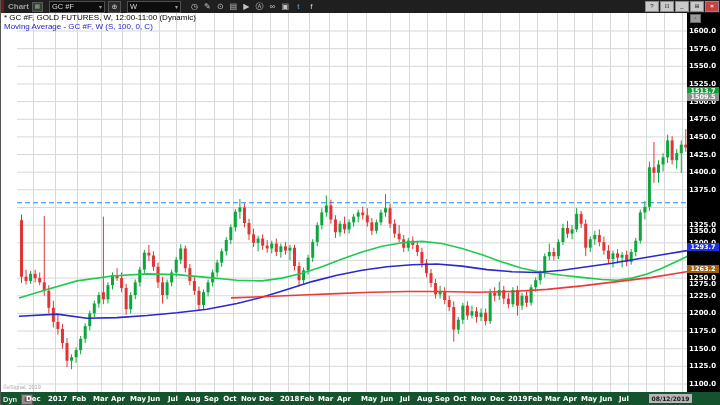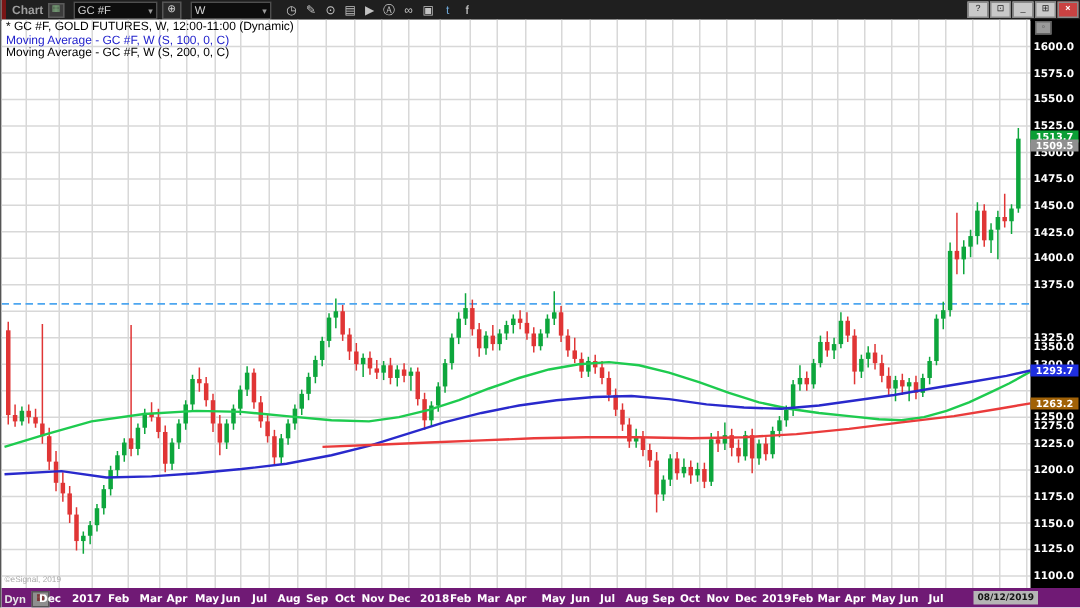--- a/index.html
+++ b/index.html
@@ -20,34 +20,34 @@
   .sq-btn{width:11px;height:10px;background:#2a2a2a;border:1px solid #555;margin-left:3px;
           color:#cfcfcf;font-size:7px;line-height:9px;text-align:center;}
   #icon-row{display:flex;margin-left:6px;}
   .tb-icon{width:11px;height:11px;color:#c3c3c3;font-size:8px;line-height:11px;
            text-align:center;margin-left:2px;}
   #win-buttons{position:absolute;right:2px;top:1px;display:flex;}
   .win-btn{width:12px;height:9px;background:#c9c9c9;border:1px solid #8a8a8a;color:#222;
            font-size:6px;line-height:8px;text-align:center;margin-left:1px;}
   .win-btn.close{background:#c94242;color:#fff;font-weight:bold;}
   
-  #chart-area{position:absolute;left:0;top:13px;width:686px;height:379px;background:#fff;}
+  #chart-area{position:absolute;left:0;top:13px;width:686px;height:379px;background:#fff;padding-left:16px;}
   #legend{position:absolute;left:3px;top:1px;}
   .legend-line{font-size:8px;line-height:8.5px;white-space:nowrap;}
   #watermark{position:absolute;left:2px;top:371px;font-size:5.5px;color:#a8a8a8;}
   
   #price-axis{position:absolute;left:686px;top:13px;width:34px;height:379px;background:#000;}
   .pa-label{position:absolute;left:2px;color:#fff;font-family:"DejaVu Sans",sans-serif;
             font-size:7px;font-weight:bold;white-space:nowrap;}
   .pa-badge{position:absolute;left:0;width:32px;height:8px;color:#fff;text-align:center;
             font-family:"DejaVu Sans",sans-serif;font-size:6.5px;font-weight:bold;line-height:8px;}
   #pane-icon{position:absolute;left:3px;top:1px;width:9px;height:7px;background:#9a9a9a;
              border:1px solid #666;font-size:5px;line-height:6px;text-align:center;color:#333;}
   
-  #time-axis{position:absolute;left:0;top:392px;width:720px;height:13px;background:#701a75;}
+  #time-axis{position:absolute;left:0;top:392px;width:720px;height:13px;background:#14532d;}
   #dyn-label{position:absolute;left:2px;top:3px;color:#e8e8e8;font-size:7.5px;font-weight:bold;}
   #dyn-icon{position:absolute;left:20px;top:2px;width:10px;height:9px;background:#8f8f8f;
             border:1px solid #555;font-size:6px;line-height:8px;text-align:center;color:#7a1616;}
   .ta-label{position:absolute;top:3px;width:14px;margin-left:-13px;text-align:center;color:#fff;
             font-family:"DejaVu Sans",sans-serif;font-size:7px;font-weight:bold;}
   #date-badge{position:absolute;left:648px;top:2px;width:43px;height:9px;background:#b5b5b5;
               color:#151515;font-size:6px;font-weight:bold;line-height:9px;text-align:center;
               font-family:"DejaVu Sans",sans-serif;}
   body{border-left:1px solid #555;box-sizing:border-box;}
 </style>
@@ -446,21 +446,20 @@
       <rect x="671.85" y="126.018" width="3" height="8.472000000000008" fill="#0da63c"></rect>
       <line x1="677.9" x2="677.9" y1="72.362" y2="128.84199999999998" stroke="#0da63c" stroke-width="1"></line>
       <rect x="676.4" y="79.422" width="3" height="46.596000000000004" fill="#0da63c"></rect>
       <polyline points="2,284.9 30,276.4 60,267.9 95,263.0 130,260.9 160,261.6 190,264.4 220,267.2 245,267.9 265,265.1 285,260.2 305,253.8 325,246.0 345,239.0 365,233.3 385,229.8 405,228.4 425,230.5 445,235.4 465,241.8 485,248.9 505,255.2 525,259.5 545,262.3 565,264.4 585,266.5 600,267.2 615,265.1 630,260.9 645,255.2 660,248.2 672,242.5 686,234.7" fill="none" stroke="#1ecb4f" stroke-width="1.6"></polyline>
       <polyline points="2,303.2 40,301.1 70,305.3 100,304.6 130,302.5 160,299.7 190,296.2 220,290.5 245,284.2 270,276.4 295,268.6 320,262.3 345,257.3 370,253.8 395,251.7 420,251.0 445,253.1 470,256.6 495,258.7 520,259.5 545,257.3 570,253.8 595,250.3 620,246.0 645,241.8 670,237.6 686,234.0" fill="none" stroke="#2929cc" stroke-width="1.6"></polyline>
       <polyline points="214,284.9 250,283.5 285,282.0 320,280.6 355,279.2 390,278.5 425,278.5 460,279.2 495,278.5 530,276.4 565,272.9 600,268.6 635,264.4 665,259.5 686,255.9" fill="none" stroke="#ea3b3b" stroke-width="1.6"></polyline>
     </svg>
   <div id="legend">
       <div class="legend-line" style="color: rgb(0, 0, 0);">* GC #F, GOLD FUTURES, W, 12:00-11:00 (Dynamic)</div>
       <div class="legend-line" style="color: rgb(34, 34, 204);">Moving Average - GC #F, W (S, 100, 0, C)</div>
-      <div class="legend-line" style="color: rgb(0, 0, 0);">Moving Average - GC #F, W (S, 200, 0, C)</div>
     </div>
   <div id="watermark">©eSignal, 2019</div>
 </div>
 
 <div id="price-axis">
   <div id="pane-icon">▫</div>
 <div class="pa-label" style="top: 14px;">1600.0</div>
     <div class="pa-label" style="top: 31.65px;">1575.0</div>
     <div class="pa-label" style="top: 49.3px;">1550.0</div>
     <div class="pa-label" style="top: 66.95px;">1525.0</div>

